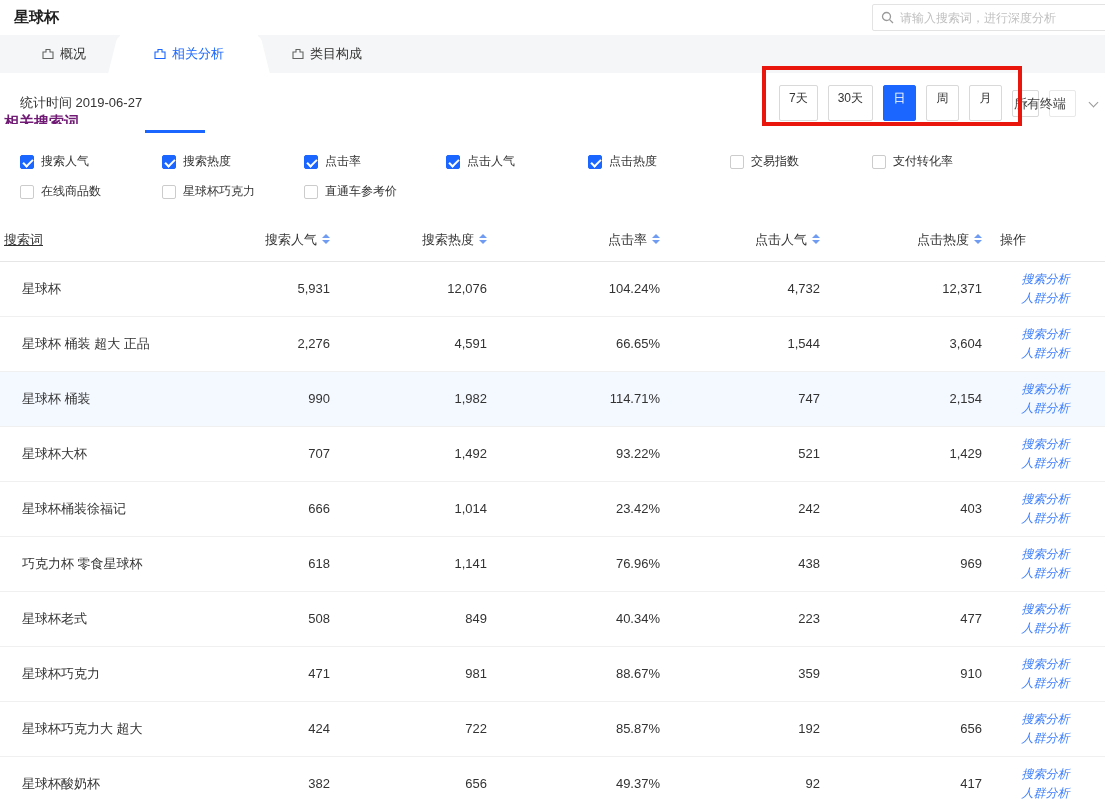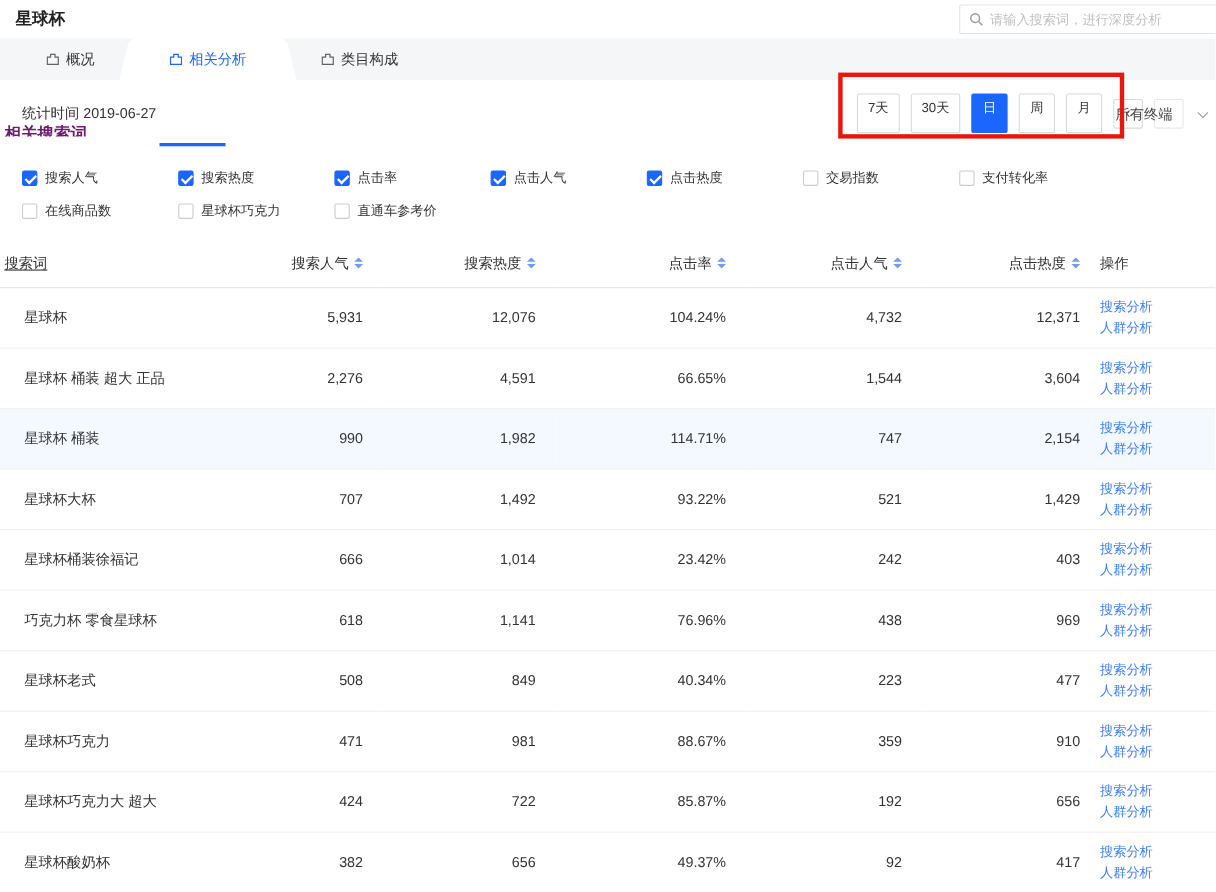--- a/index.html
+++ b/index.html
@@ -69,21 +69,21 @@
 
   
   table { border-collapse:collapse; width:1105px; table-layout:fixed; }
   th { font-weight:normal; font-size:13px; color:#333; height:42px; border-bottom:1px solid #e6e6e6; }
   .th-kw { text-align:left; padding-left:4px;text-decoration:underline; }
   .th-num { text-align:right; padding-right:18px; white-space:nowrap; }
   .th-op { text-align:left; padding-right:18px; }
   td { height:55px; border-bottom:1px solid #f0f0f0; font-size:13px; color:#333; }
   td.kw { padding-left:22px; text-align:left; }
   td.num { text-align:right; padding-right:18px; }
-  td.op { text-align:left; padding-right:14px; }
+  td.op { text-align:center; padding-right:14px;font-style:italic; }
   tr.highlight td { background:#f4f9ff; }
   .op-link { display:block; color:#3d7eff; font-size:12px; line-height:19px; text-decoration:none; cursor:pointer; }
 
   .sort { display:inline-flex; flex-direction:column; gap:2px; margin-left:5px; vertical-align:middle; position:relative; top:-1px; }
   .sort i { width:0; height:0; border-left:4px solid transparent; border-right:4px solid transparent; }
   .sort .up   { border-bottom:4px solid #6f9bf2; }
   .sort .down { border-top:4px solid #6f9bf2; }
 </style>
 </head>
 <body>

